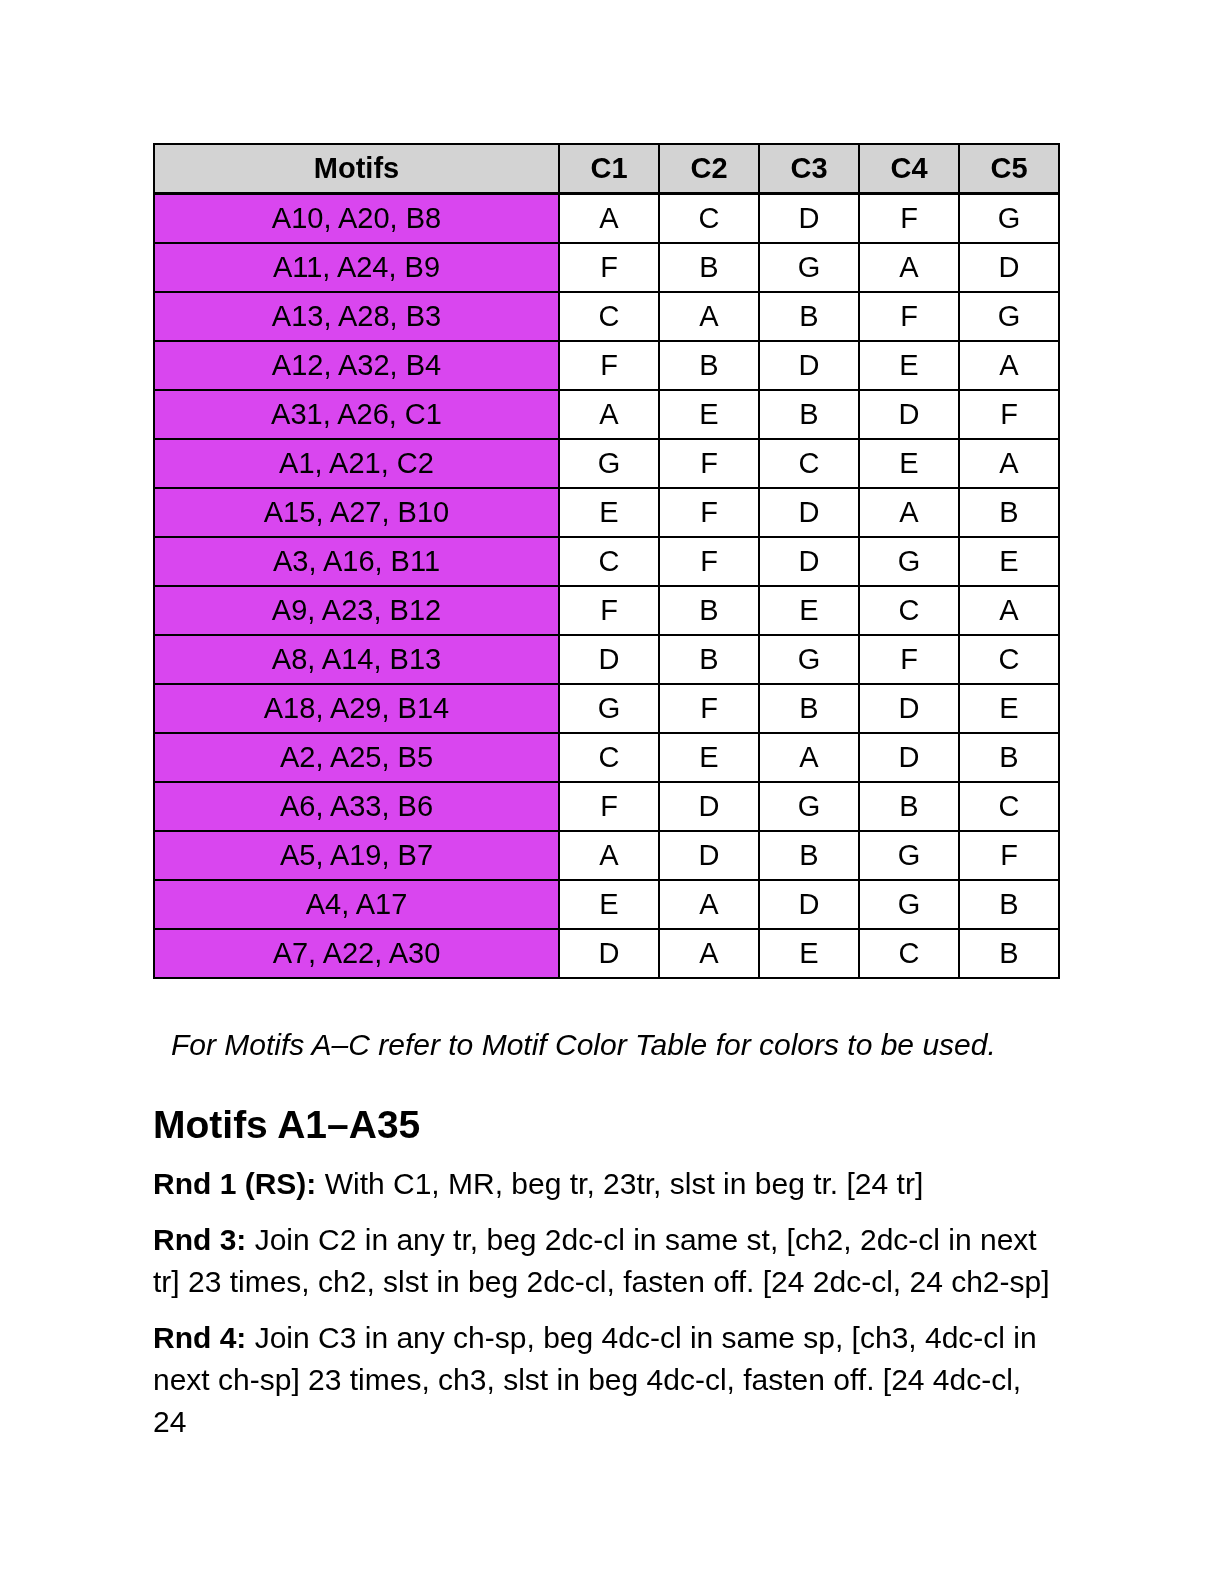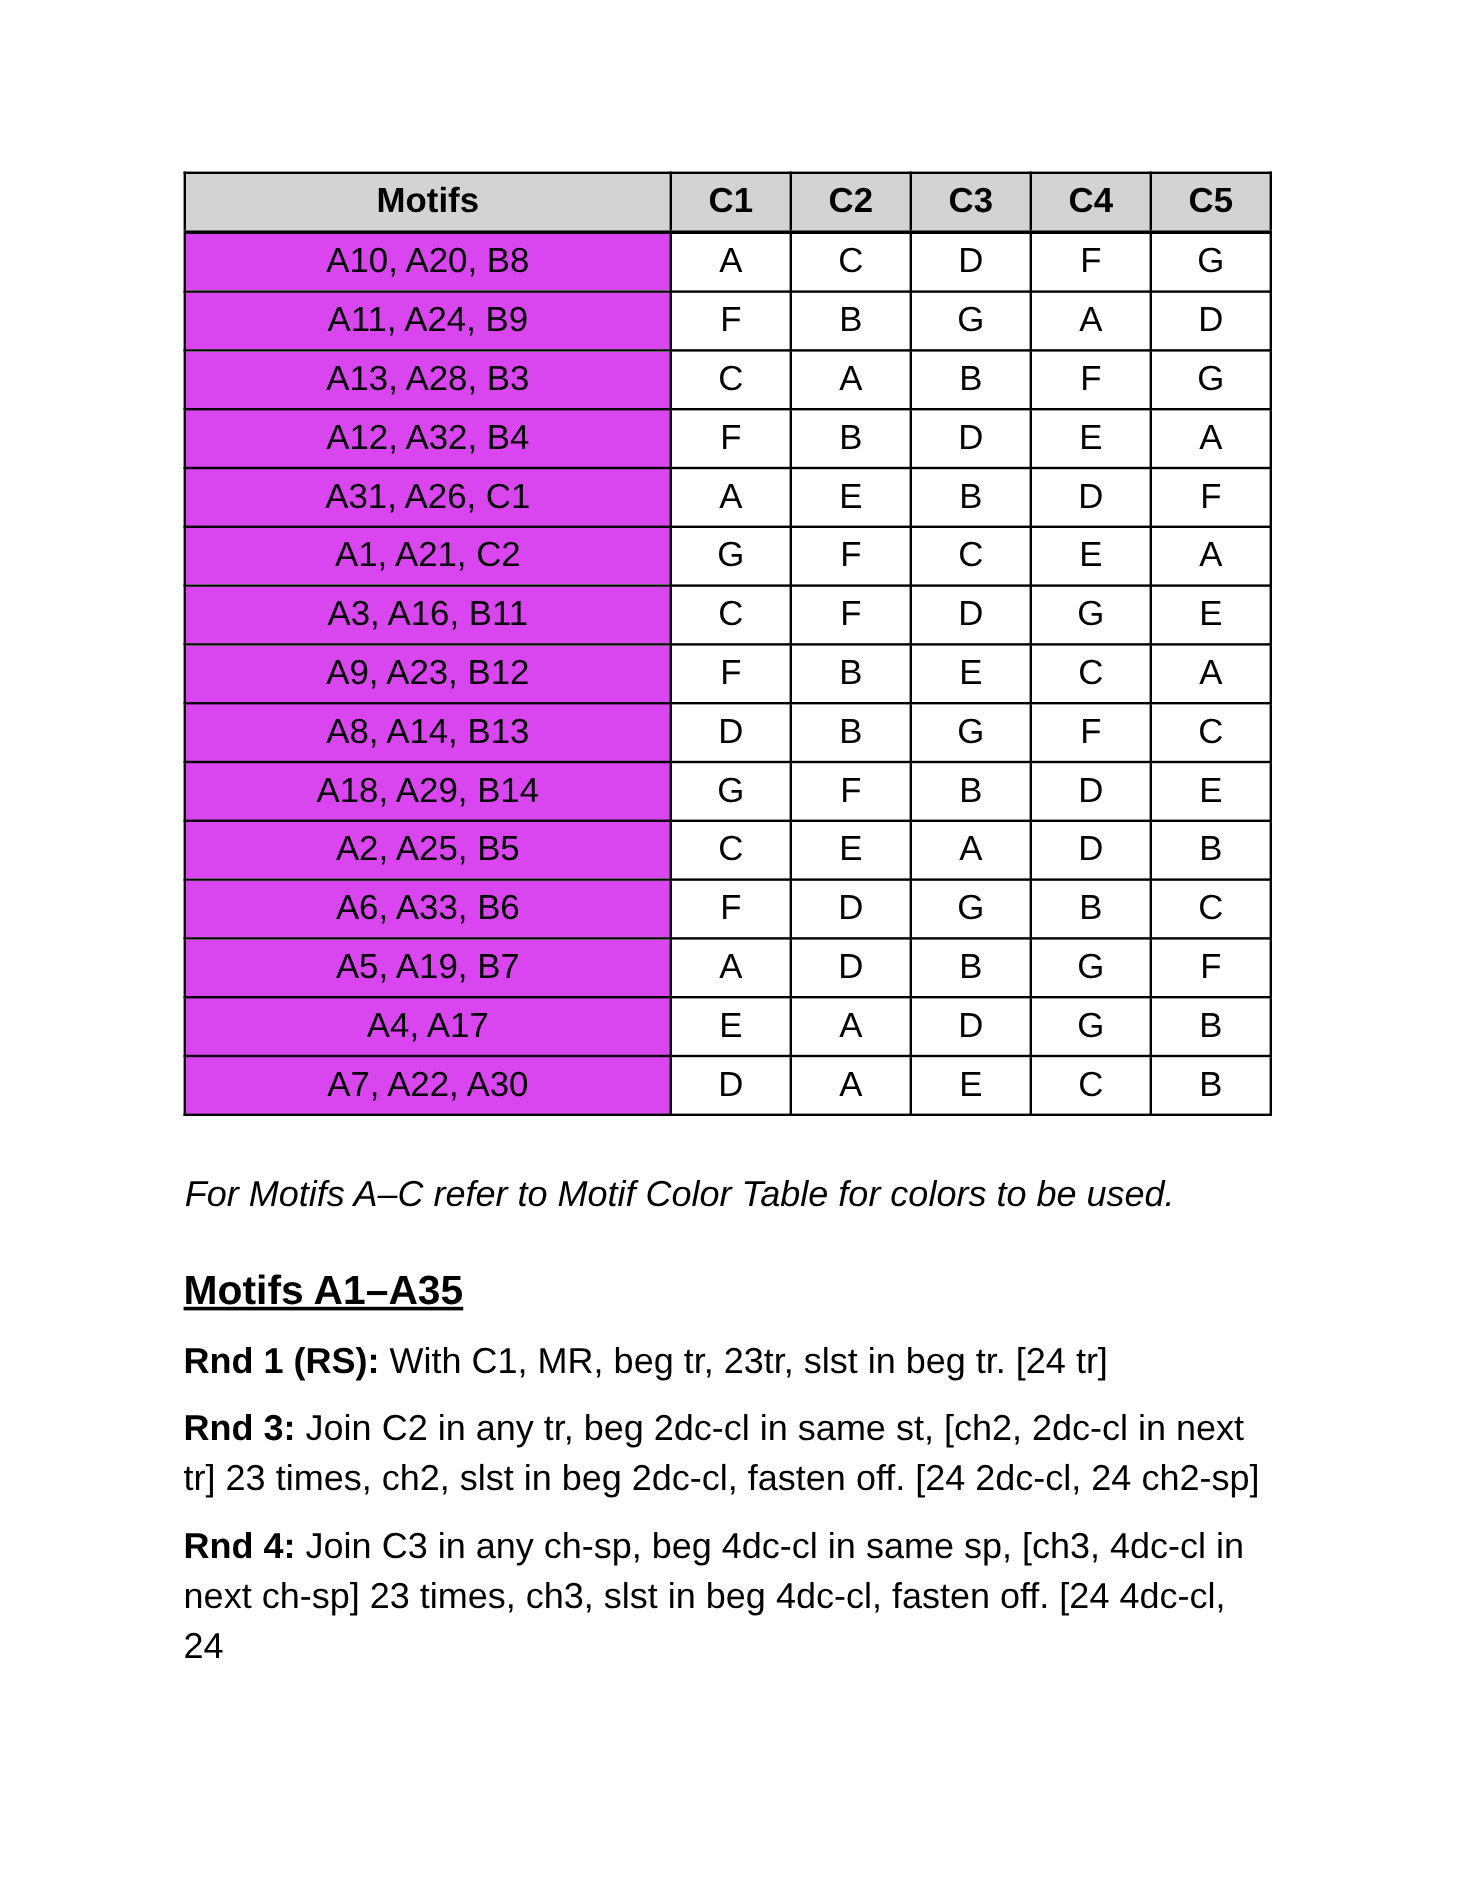--- a/index.html
+++ b/index.html
@@ -40,32 +40,31 @@
     font-weight: bold;
     border-bottom-width: 3px;
   }
   .motif-table td.motif-col {
     background: #d946ef;
   }
   .motif-table td.value-col {
     background: #ffffff;
   }
   .note {
-    margin: 46px 0 0 1px;
+    margin: 46px 0 0 18px;
     width: 905px;
     font-style: italic;
     font-size: 30px;
     line-height: 40px;
   }
   .section-heading {
     margin: 42px 0 20px 0;
-    font-size: 34px;
+    font-size: 39px;
     font-weight: bold;
     line-height: 36px;
-    text-decoration: underline;
   }
   .rnd {
     margin: 0 12px 14px 0;
     width: 905px;
     font-size: 30px;
     line-height: 42px;
   }
   .rnd .rnd-label {
     font-weight: bold;
   }
@@ -137,20 +136,28 @@
         </tr>
         <tr>
           <td class="motif-col">A1, A21, C2</td>
           <td class="value-col">G</td>
           <td class="value-col">F</td>
           <td class="value-col">C</td>
           <td class="value-col">E</td>
           <td class="value-col">A</td>
         </tr>
         <tr>
+          <td class="motif-col">A15, A27, B10</td>
+          <td class="value-col">E</td>
+          <td class="value-col">F</td>
+          <td class="value-col">D</td>
+          <td class="value-col">A</td>
+          <td class="value-col">B</td>
+        </tr>
+        <tr>
           <td class="motif-col">A3, A16, B11</td>
           <td class="value-col">C</td>
           <td class="value-col">F</td>
           <td class="value-col">D</td>
           <td class="value-col">G</td>
           <td class="value-col">E</td>
         </tr>
         <tr>
           <td class="motif-col">A9, A23, B12</td>
           <td class="value-col">F</td>

